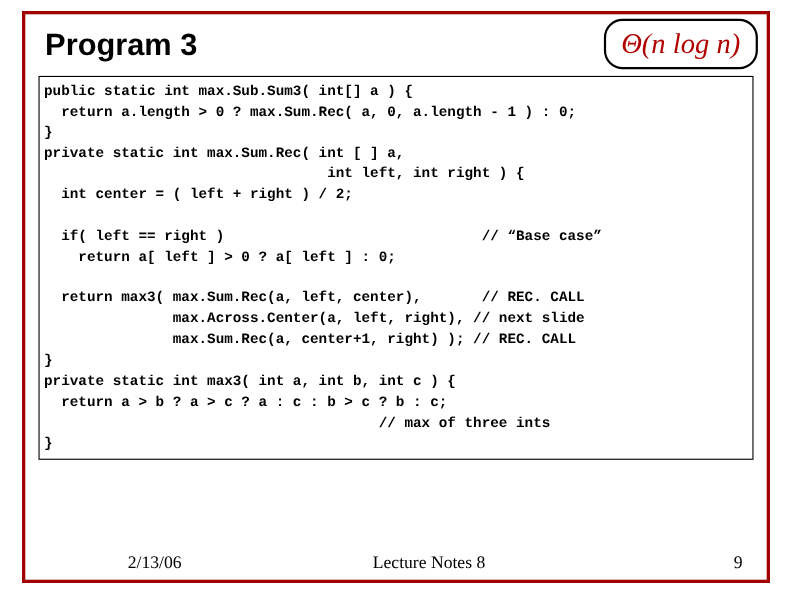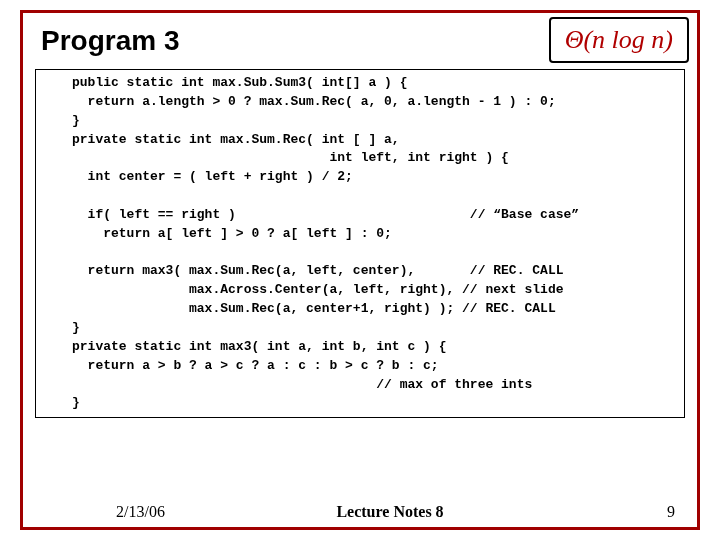--- a/index.html
+++ b/index.html
@@ -31,57 +31,56 @@
     font-family: "Arial Black", Arial, sans-serif;
     font-weight: 900;
     font-size: 28px;
     color: #000;
   }
   .complexity-badge {
     position: absolute;
     top: 4px;
     right: 8px;
     border: 2px solid #000;
-    border-radius: 4px;
+    border-radius: 17px;
     padding: 6px 14px 6px 14px;
     font-family: "Times New Roman", serif;
     font-size: 26px;
     color: #b00000;
     background: #fff;
     font-style: italic;
   }
   .codebox {
     margin: 4px 12px 0 12px;
     border: 1px solid #000;
     background: #fff;
     padding: 4px 4px 4px 4px;
   }
   .codebox pre {
     font-family: "Courier New", Courier, monospace;
     font-size: 13px;
     font-weight: bold;
     line-height: 1.45;
     white-space: pre;
     color: #000;
-    margin-left: 32px;
   }
   .footer {
     position: absolute;
     bottom: 6px;
     left: 0;
     right: 0;
     display: flex;
     justify-content: space-between;
     align-items: center;
     padding: 0 22px;
     font-size: 16px;
     color: #000;
   }
   .footer .date { text-align: right; width: 120px; }
-  .footer .center { text-align: center; flex: 1; font-weight: bold; }
+  .footer .center { text-align: center; flex: 1; }
   .footer .page { text-align: right; width: 60px; }
 </style>
 </head>
 <body>
 
 <div class="slide">
 
   <div class="header">
     <div class="title">Program 3</div>
     <div class="complexity-badge">Θ(n log n)</div>

